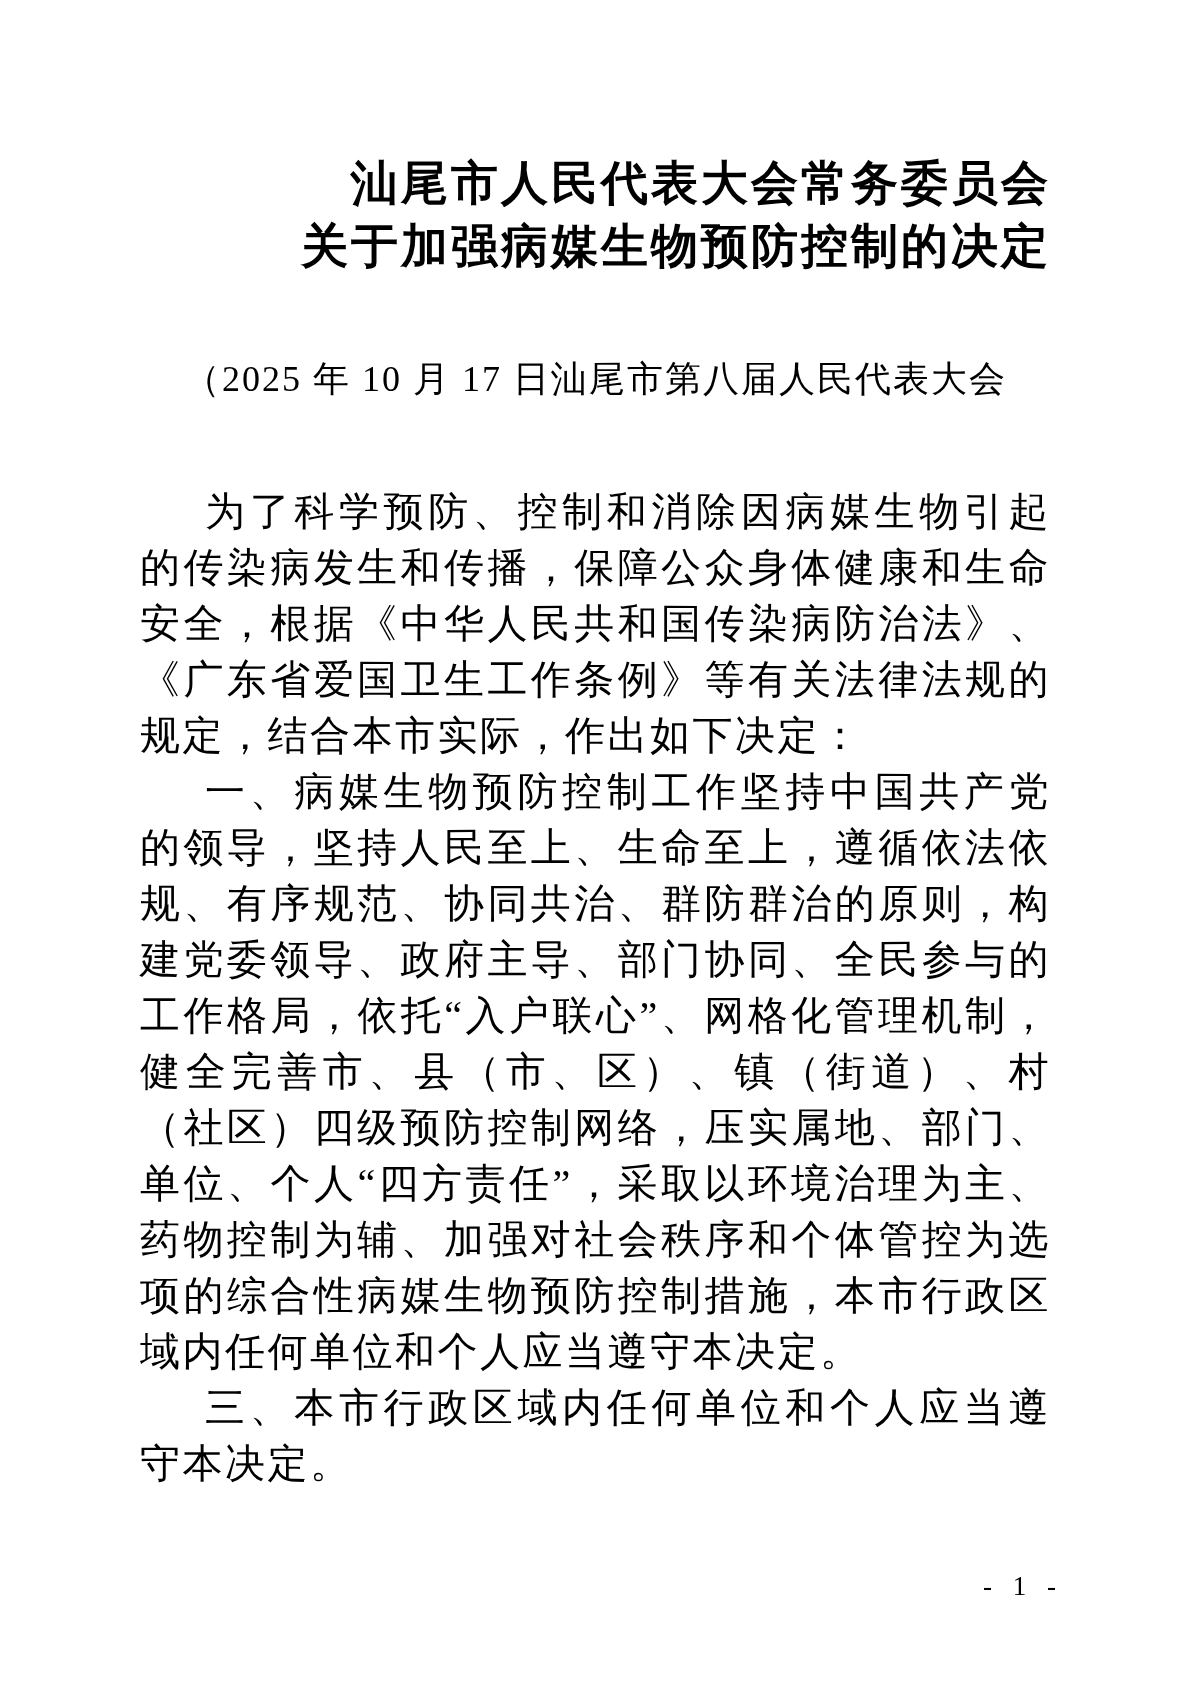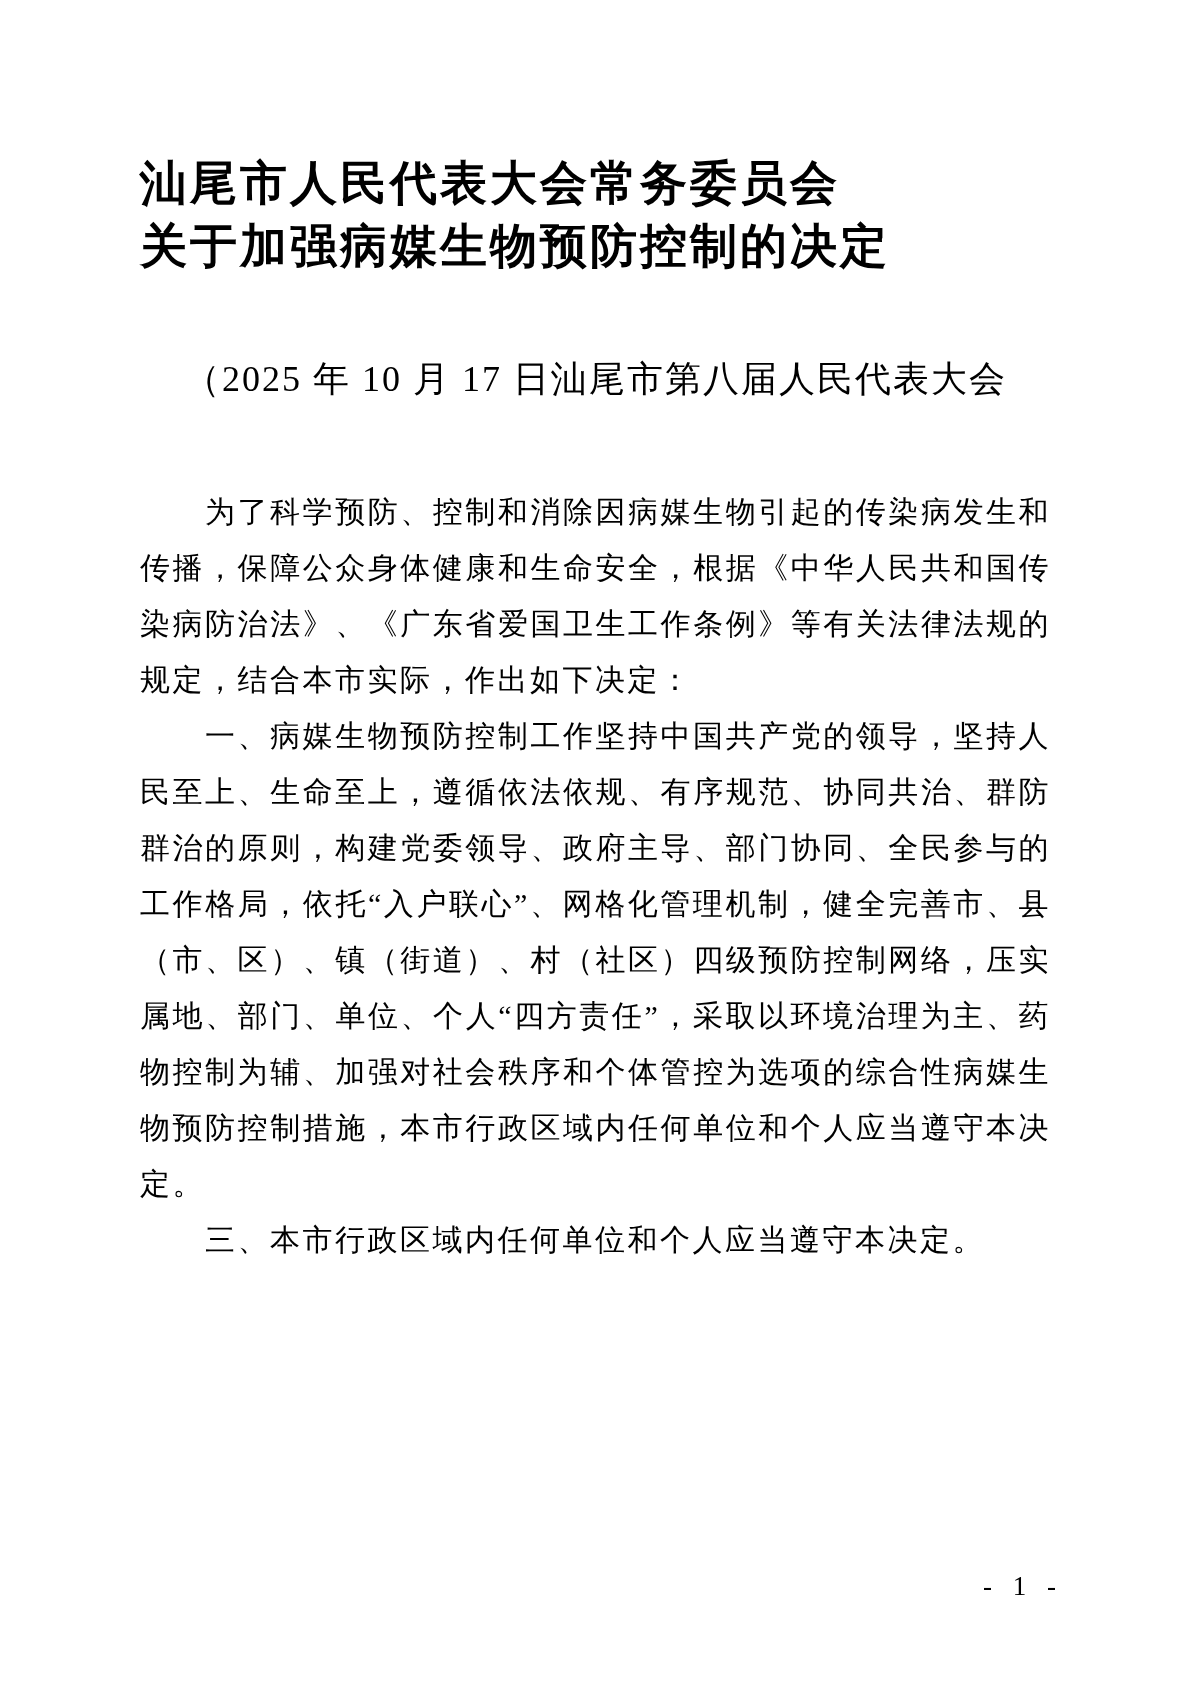--- a/index.html
+++ b/index.html
@@ -14,40 +14,40 @@
     margin: 0 auto;
     background: #ffffff;
     color: #000000;
     font-family: "Liberation Serif", "DejaVu Serif", serif;
     box-sizing: border-box;
     padding: 152px 140px 0 140px;
     overflow: hidden;
   }
   .title {
     margin: 0;
-    text-align: left;
+    text-align: right;
     font-size: 47px;
     line-height: 63px;
     font-weight: bold;
     letter-spacing: 3px;
   }
   .title-line {
     display: block;
     white-space: nowrap;
   }
   .meeting-note {
     margin-top: 72px;
     text-align: center;
     font-size: 36px;
     line-height: 58px;
     letter-spacing: 2px;
   }
   .doc-body {
     margin-top: 76px;
-    font-size: 30px;
+    font-size: 40px;
     line-height: 56px;
     text-align: justify;
     letter-spacing: 2.5px;
   }
   .doc-body p {
     margin: 0;
     text-indent: 65px;
   }
   .page-number {
     position: absolute;

